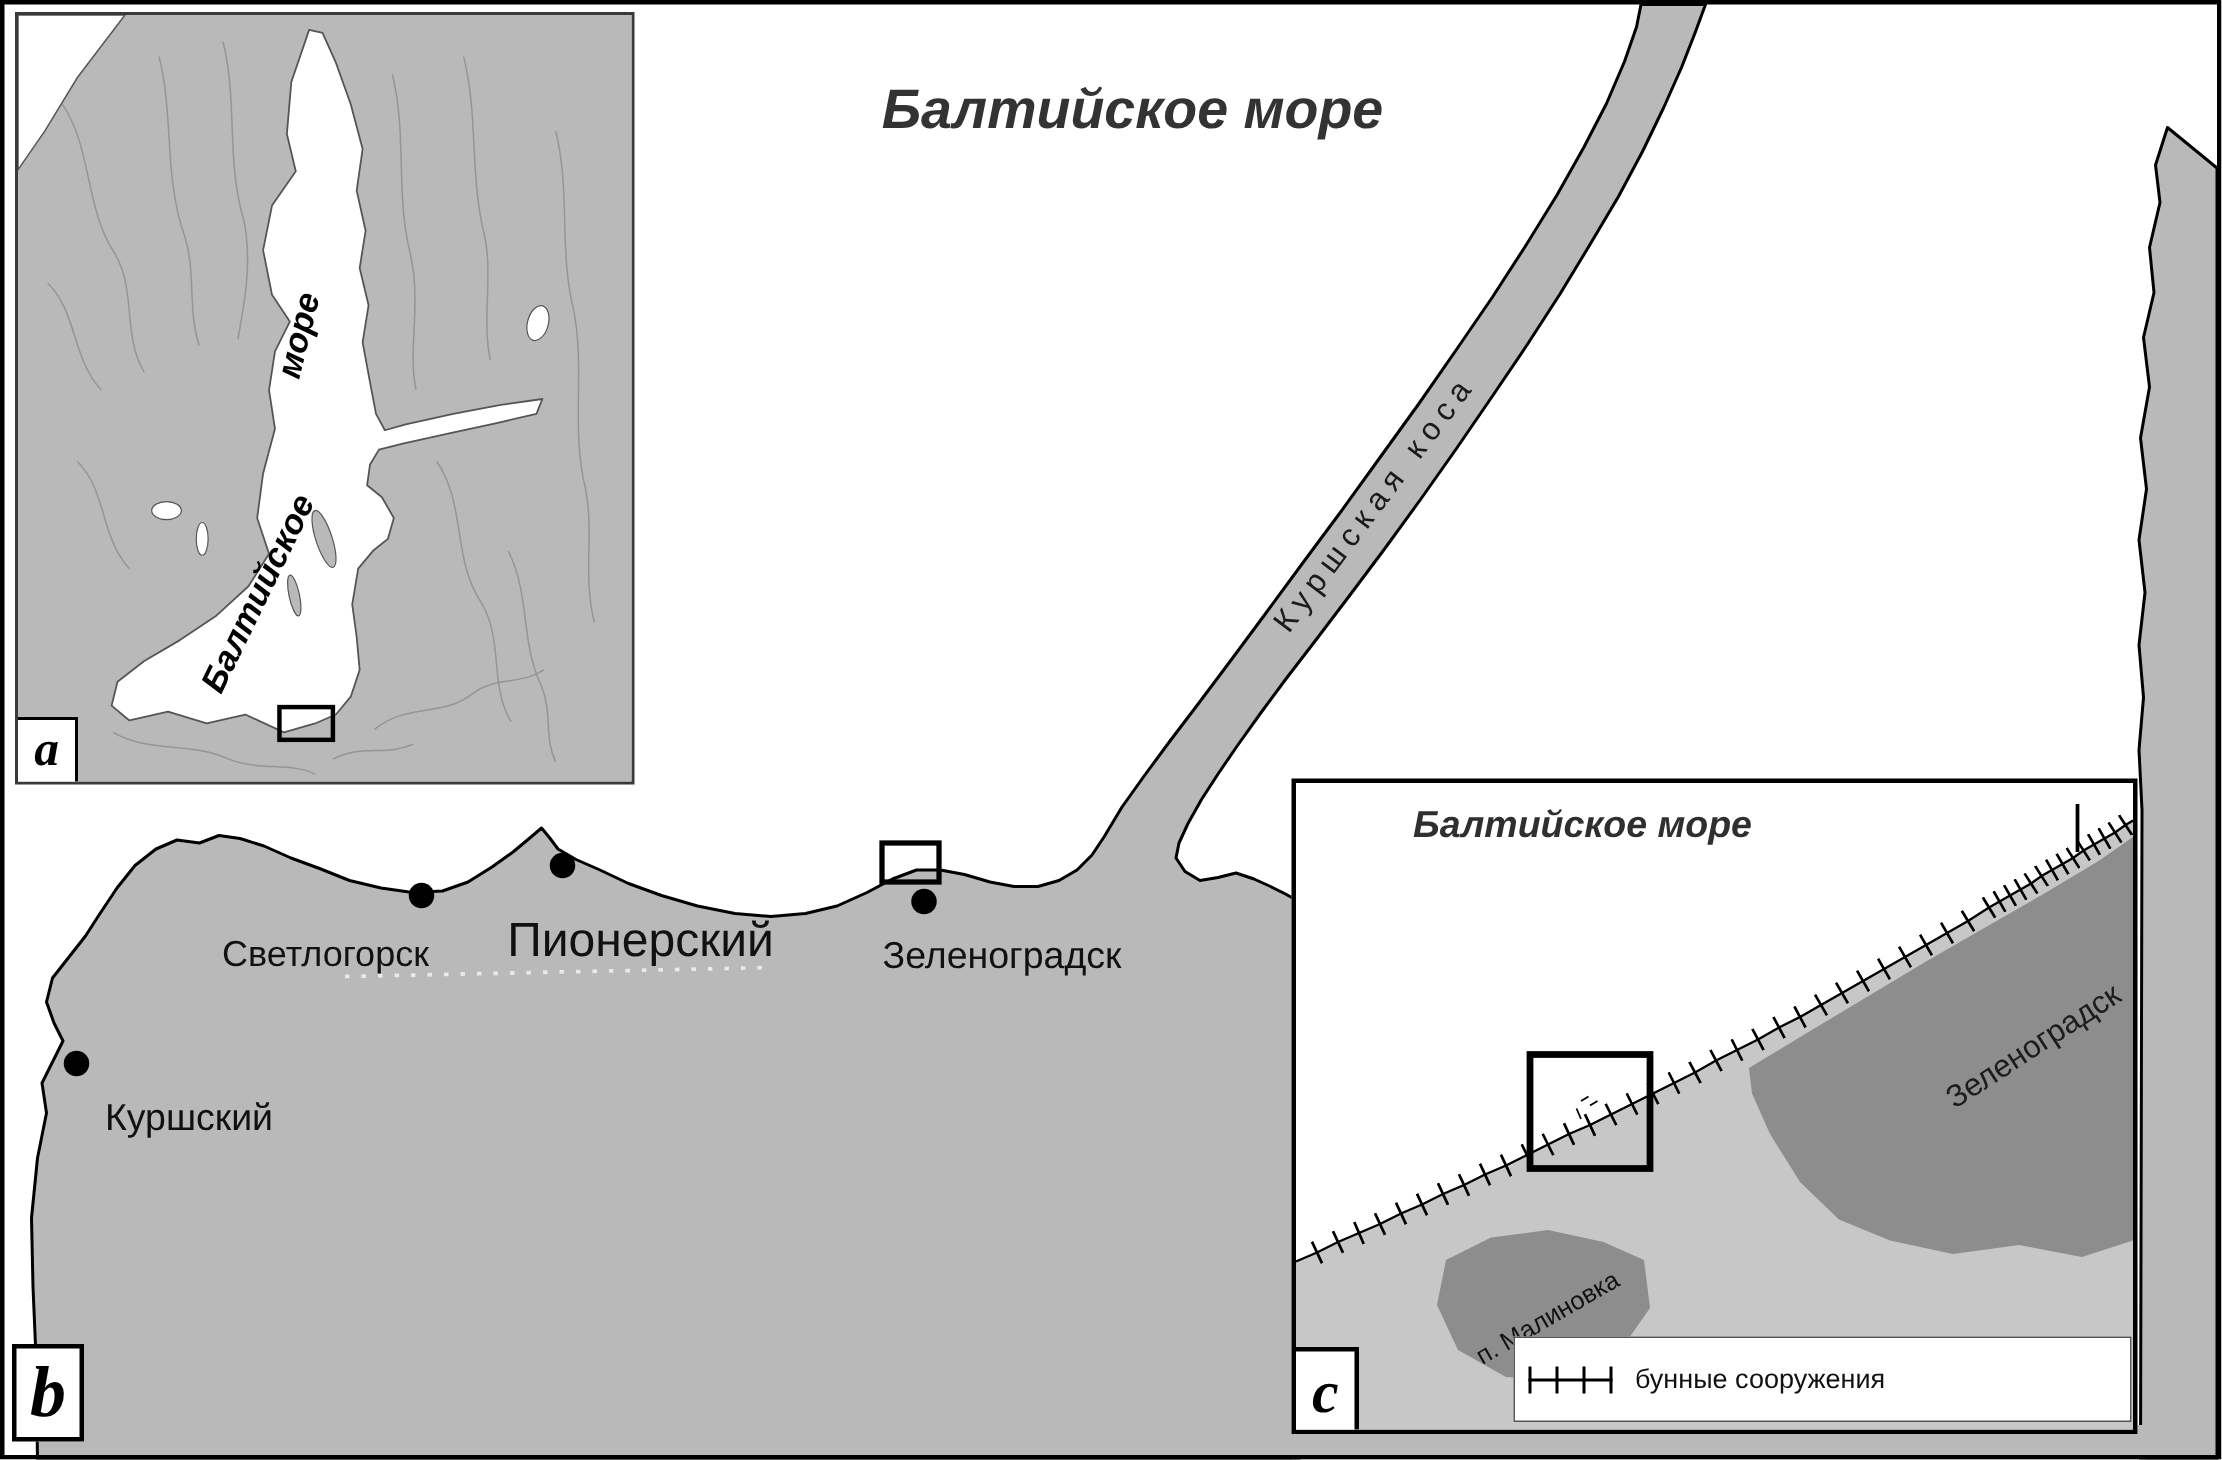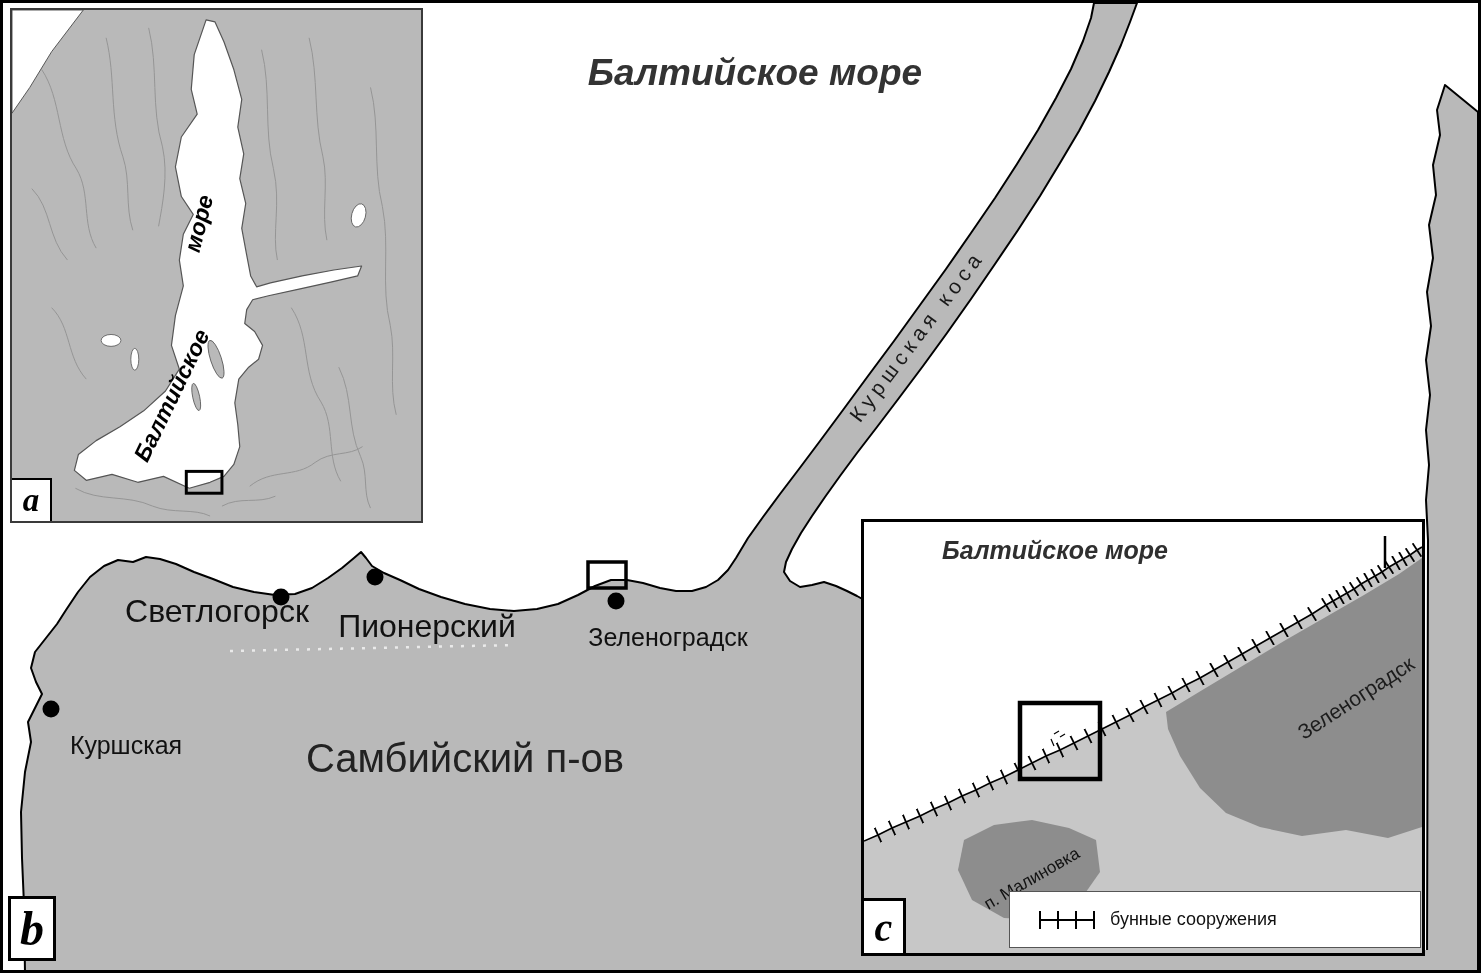--- a/index.html
+++ b/index.html
@@ -20,21 +20,21 @@
     background:#fff; color:#000;
     font-family:"Liberation Serif", serif; font-style:italic; font-weight:bold;
     z-index:20;
   }
   .inset{ position:absolute; background:var(--sea); }
   .inset-a{ left:10px; top:8px; width:413px; height:515px; border:2px solid #3a3a3a; z-index:10; }
   .inset-c{ left:861px; top:519px; width:564px; height:437px; border:3px solid #000; z-index:10; }
   .legend-box{
     position:absolute; left:145px; top:369px; width:412px; height:57px;
     background:#fff; border:1.5px solid #555;
-    display:flex; align-items:center; gap:14px; padding-left:28px; z-index:5;
+    display:flex; align-items:center; gap:14px; padding-left:8px; z-index:5;
   }
   .legend-text{ font-size:18px; color:#111; }
 </style>
 </head>
 <body>
 
 <div class="figure">
 
   <svg class="abs" style="left:0;top:0" width="1481" height="973" viewBox="0 0 1481 973">
     <rect x="0" y="0" width="1481" height="973" style="fill:var(--sea)"></rect>
@@ -64,25 +64,24 @@
     <circle cx="281" cy="597" r="8.5" fill="#000"></circle>
     <circle cx="375" cy="577" r="8.5" fill="#000"></circle>
     <circle cx="616" cy="601" r="8.5" fill="#000"></circle>
     <circle cx="51" cy="709" r="8.5" fill="#000"></circle>
 
     <rect x="588" y="562" width="38" height="26" fill="none" stroke="#000" stroke-width="3.5"></rect>
   </svg>
 
   <div class="lbl sea-lbl" style="left:565px;top:52px;width:380px;font-size:37px">Балтийское море</div>
   <div class="lbl rot" style="left:800px;top:320px;width:250px;height:44px;font-size:21px;letter-spacing:5px;transform:rotate(-53deg);color:#1a1a1a">Куршская коса</div>
-  <div class="lbl" style="left:270px;top:736px;width:390px;font-size:40px;color:#222">Самбийский п-ов</div>
-  <div class="lbl" style="left:117px;top:593px;width:200px;font-size:32px">Светлогорск</div>
+  <div class="lbl" style="left:117px;top:623px;width:200px;font-size:24px">Светлогорск</div>
   <div class="lbl" style="left:327px;top:608px;width:200px;font-size:32px">Пионерский</div>
   <div class="lbl" style="left:568px;top:623px;width:200px;font-size:25px">Зеленоградск</div>
-  <div class="lbl" style="left:26px;top:731px;width:200px;font-size:25px">Куршская</div>
+  <div class="lbl" style="left:26px;top:731px;width:200px;font-size:25px">Куршский</div>
 
   <div class="panel-letter" style="left:8px;top:896px;width:48px;height:65px;border:3px solid #000;font-size:48px">b</div>
 
   <div class="inset inset-a">
     <svg width="409" height="511" viewBox="0 0 413 515" preserveAspectRatio="none">
       <rect x="0" y="0" width="413" height="515" style="fill:var(--land)"></rect>
 
       <path d="M0,0 L72,0 L40,42 L18,78 L0,104 Z" style="fill:var(--sea)" stroke="#555" stroke-width="1"></path>
 
       <path style="fill:var(--sea)" stroke="#555" stroke-width="1.2" stroke-linejoin="round" d="M196,10 L184,45 L181,80 L187,105 L171,128 L165,158 L171,188 L183,206 L173,226 L169,252

